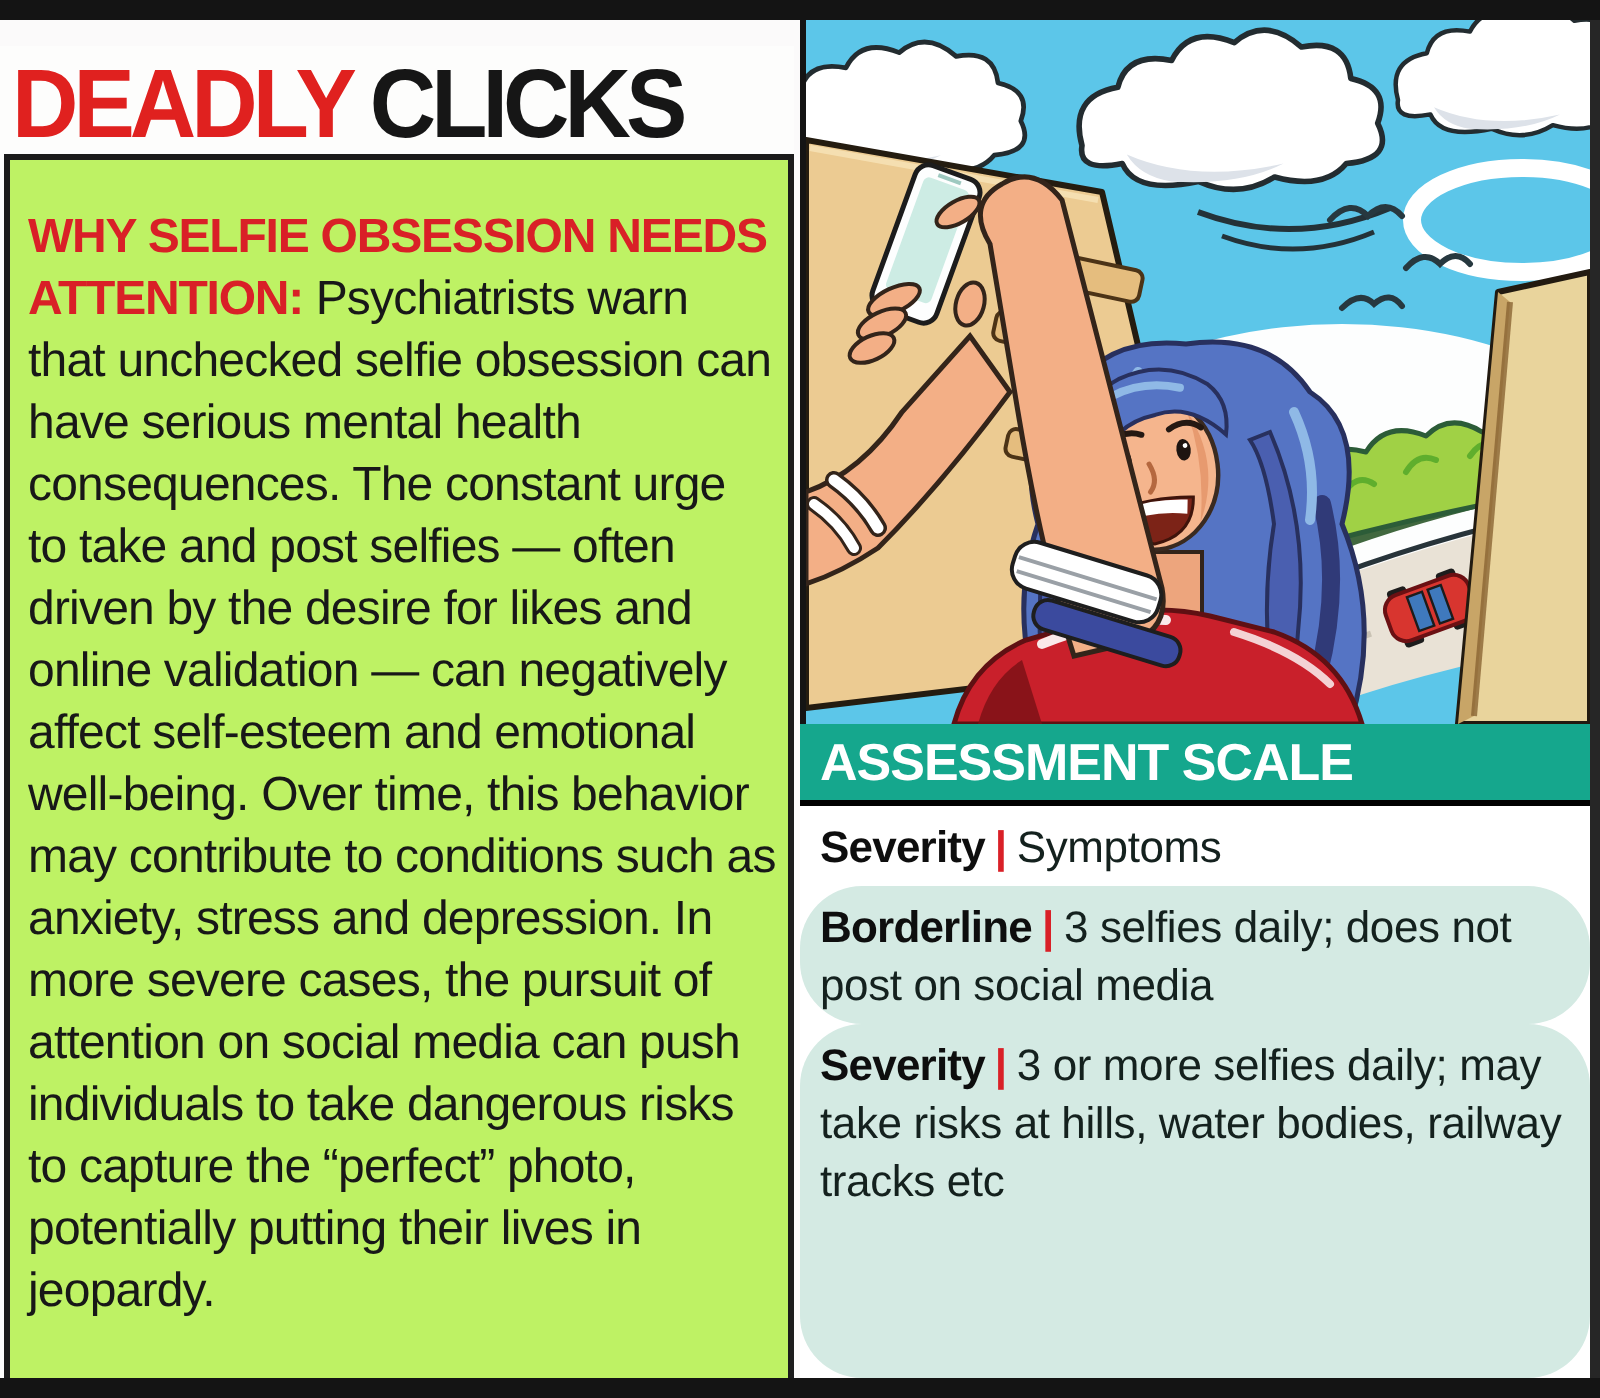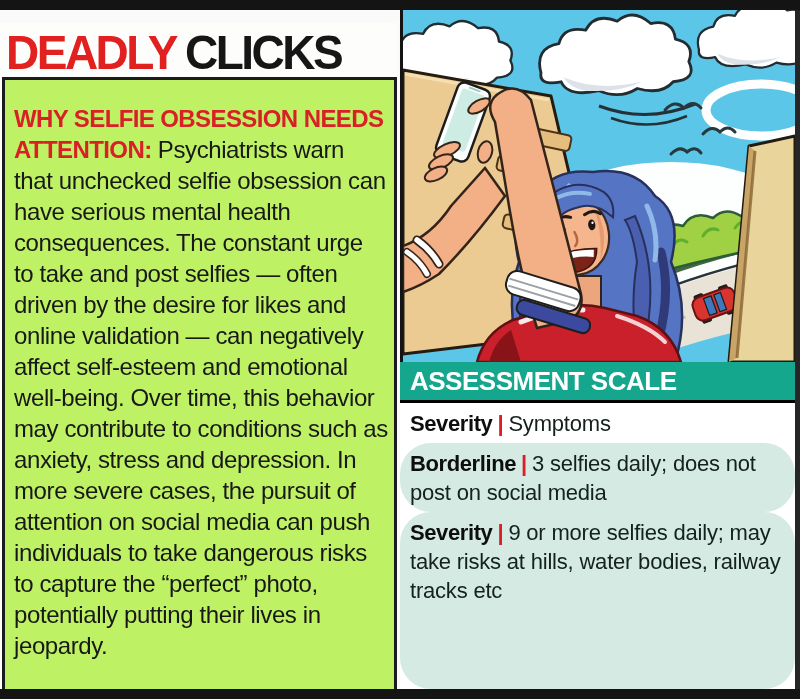--- a/index.html
+++ b/index.html
@@ -224,20 +224,20 @@
     <div class="scale-header">ASSESSMENT SCALE</div>
 
     <div class="scale-table">
       <div class="srow">
         <span class="sev">Severity</span><span class="pipe">|</span><span>Symptoms</span>
       </div>
       <div class="srow alt">
         <span class="sev">Borderline</span><span class="pipe">|</span><span>3 selfies daily; does not post on social media</span>
       </div>
       <div class="srow alt grow">
-        <span class="sev">Severity</span><span class="pipe">|</span><span>9 or more selfies daily; may take risks at hills, water bodies, railway tracks etc</span>
+        <span class="sev">Severity</span><span class="pipe">|</span><span>3 or more selfies daily; may take risks at hills, water bodies, railway tracks etc</span>
       </div>
     </div>
 
   </div>
 
   <div class="bottombar"></div>
 </div>
 
 </body></html>

